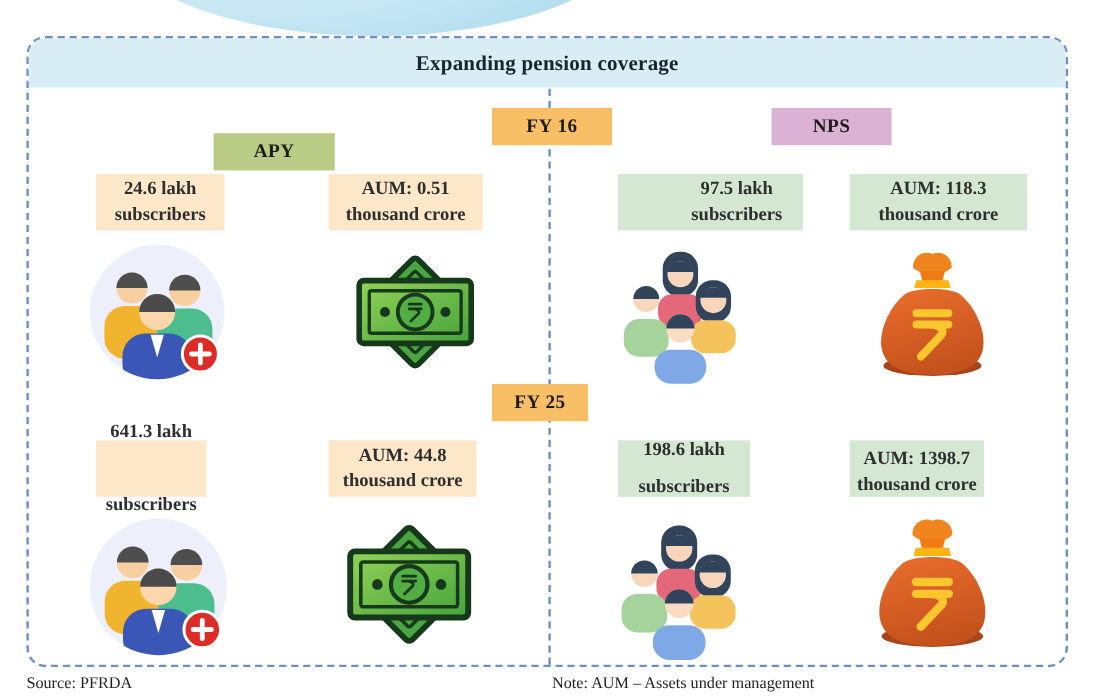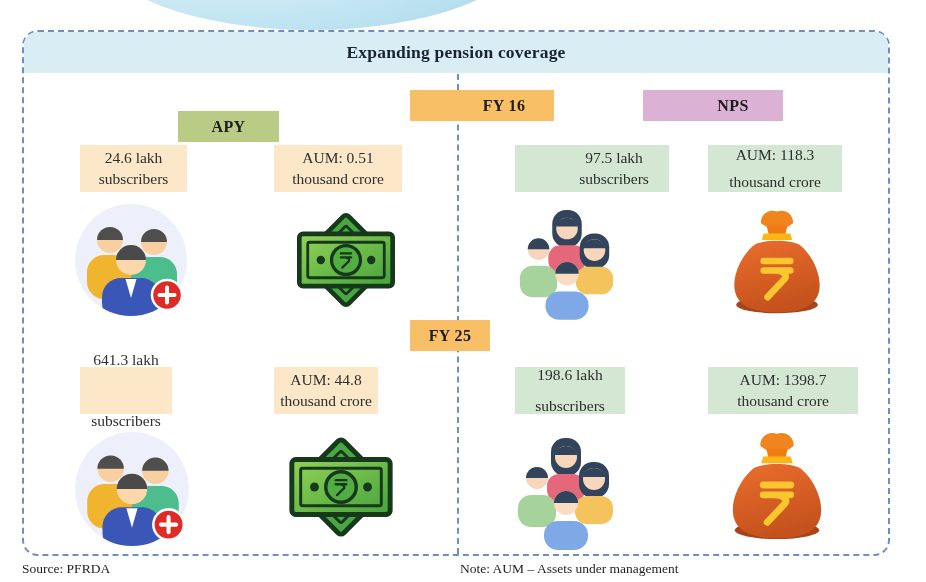--- a/index.html
+++ b/index.html
@@ -32,21 +32,21 @@
   .tag{
     position:absolute;height:31px;line-height:31px;text-align:center;
     font-weight:bold;font-size:16px;color:#1c1c1c;letter-spacing:.4px;z-index:2;
   }
   .tag.apy{background:#b9cb84;margin-top:21px;}
   .tag.year{background:#f8bf67;}
   .tag.nps{background:#dcb2d4;}
   .stat{
     position:absolute;height:47px;display:flex;flex-direction:column;
     justify-content:center;text-align:center;
-    font-size:15.5px;line-height:1.32;color:#2e2e2e;z-index:2;
+    font-size:15.5px;line-height:1.32;color:#2e2e2e;z-index:2;font-weight:bold;
   }
   .stat.apy{background:#fce8c8;}
   .stat.nps{background:#d3e7d2;}
   .icon{position:absolute;z-index:2;}
   .footer-text{
     position:absolute;font-size:13.5px;color:#1e1e1e;z-index:1;
   }
   .defs-svg{position:absolute;width:0;height:0;overflow:hidden;}
 </style>
 </head>
@@ -129,37 +129,37 @@
 
 <div class="panel">
 
   <div class="header-band">
     <span class="title">Expanding pension coverage</span>
   </div>
 
   <div class="divider"></div>
 
   <div class="tag apy" style="left:154px;top:58px;width:101px;">APY</div>
-  <div class="tag year" style="left:386px;top:58px;width:100px;padding-left:44px;">FY 16</div>
-  <div class="tag nps" style="left:619px;top:58px;width:100px;padding-left:40px;">NPS</div>
+  <div class="tag year" style="left:386px;top:58px;width:100px;">FY 16</div>
+  <div class="tag nps" style="left:619px;top:58px;width:100px;">NPS</div>
   <div class="tag year" style="left:386px;top:288px;width:80px;">FY 25</div>
 
   <div class="stat apy" style="left:56px;top:113px;width:107px;">
     <span>24.6 lakh</span>
     <span>subscribers</span>
   </div>
   <div class="stat apy" style="left:250px;top:113px;width:128px;">
     <span>AUM: 0.51</span>
     <span>thousand crore</span>
   </div>
   <div class="stat nps" style="left:491px;top:113px;width:110px;padding-left:44px;">
     <span>97.5 lakh</span>
     <span>subscribers</span>
   </div>
-  <div class="stat nps" style="left:684px;top:113px;width:134px;justify-content:space-between;">
+  <div class="stat nps" style="left:684px;top:113px;width:148px;">
     <span>AUM: 118.3</span>
     <span>thousand crore</span>
   </div>
 
   <svg class="icon" style="left:49px;top:166px;" width="120" height="120">
       <use href="#sym-people-add"></use>
     </svg>
   <svg class="icon" style="left:266px;top:172px;" width="112" height="112">
       <use href="#sym-banknote"></use>
     </svg>
@@ -167,29 +167,29 @@
       <use href="#sym-people-group"></use>
     </svg>
   <svg class="icon" style="left:700px;top:172px;" width="106" height="114">
       <use href="#sym-money-bag"></use>
     </svg>
 
   <div class="stat apy" style="left:56px;top:335px;width:92px;gap:40px;">
     <span>641.3 lakh</span>
     <span>subscribers</span>
   </div>
-  <div class="stat apy" style="left:250px;top:335px;width:104px;">
+  <div class="stat apy" style="left:250px;top:335px;width:123px;">
     <span>AUM: 44.8</span>
     <span>thousand crore</span>
   </div>
   <div class="stat nps" style="left:491px;top:335px;width:110px;gap:11px;">
     <span>198.6 lakh</span>
     <span>subscribers</span>
   </div>
-  <div class="stat nps" style="left:684px;top:335px;width:150px;">
+  <div class="stat nps" style="left:684px;top:335px;width:112px;justify-content:flex-end;">
     <span>AUM: 1398.7</span>
     <span>thousand crore</span>
   </div>
 
   <svg class="icon" style="left:49px;top:394px;" width="122" height="122">
       <use href="#sym-people-add"></use>
     </svg>
   <svg class="icon" style="left:258px;top:396px;" width="118" height="118">
       <use href="#sym-banknote"></use>
     </svg>

